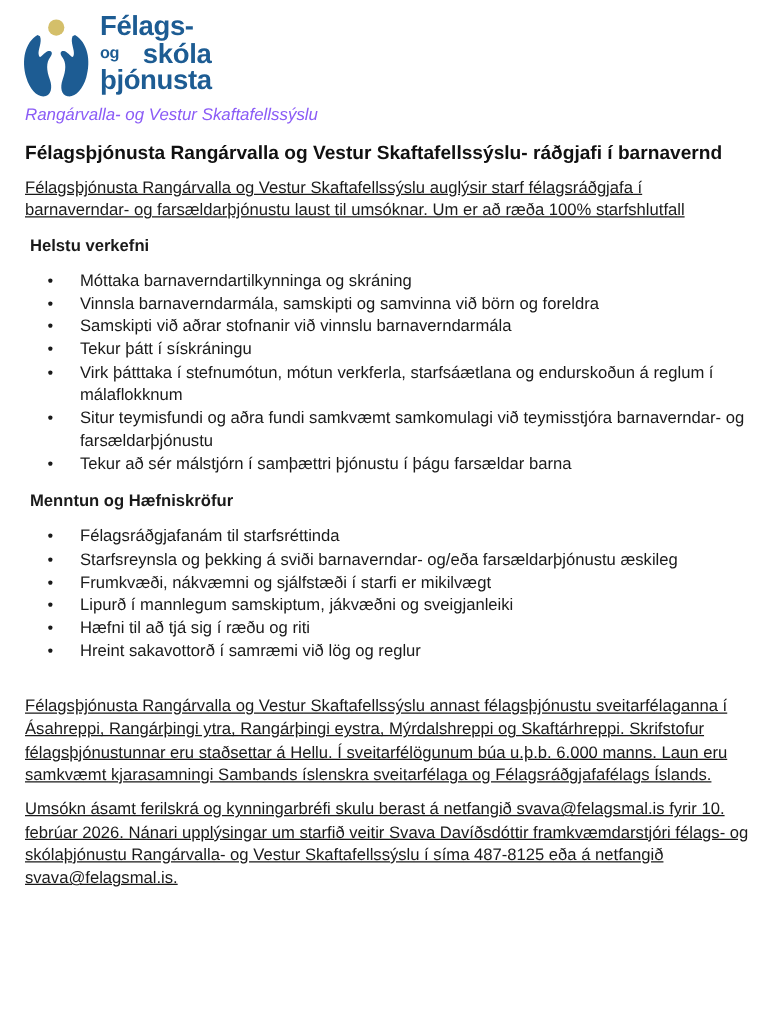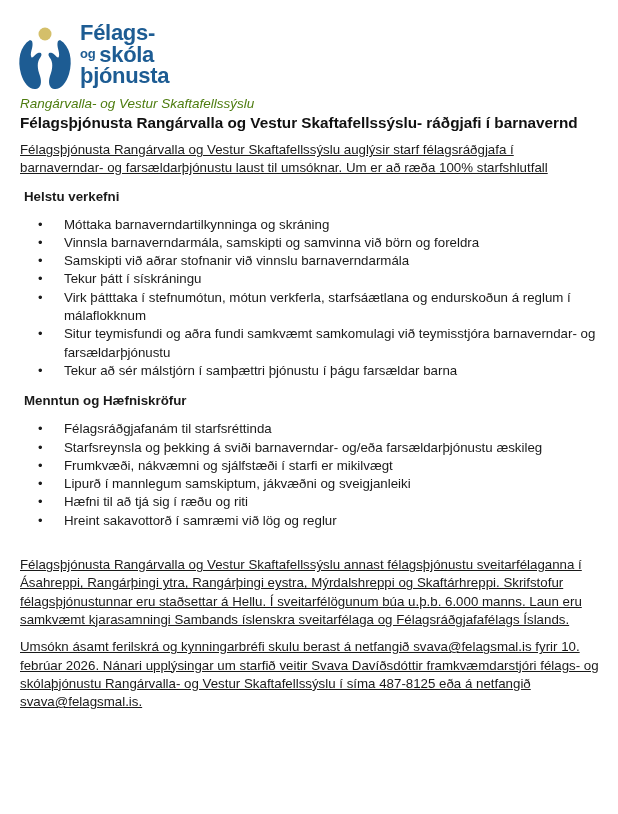--- a/index.html
+++ b/index.html
@@ -1,32 +1,32 @@
 <!DOCTYPE html>
 <html><head>
 <meta charset="utf-8">
 <style>
   html, body { margin: 0; padding: 0; background: #ffffff; }
   body {
     width: 618px; height: 814px; overflow: hidden; position: relative;
     font-family: "Liberation Sans", sans-serif; color: #1a1a1a;
   }
-  .header { position: absolute; left: 0; top: 16px; width: 488px; height: 100px; }
+  .header { position: absolute; left: 0; top: 4px; width: 488px; height: 100px; }
   .logo-mark { position: absolute; left: 16px; top: 10px; width: 58px; height: 66px; }
   .logo-text {
     position: absolute; left: 80px; top: 6px; color: #1d5c93;
     font-weight: bold; line-height: 21px; letter-spacing: -0.3px;
   }
   .logo-text .l1 { font-size: 22px; display: block; }
   .logo-text .l2 { font-size: 22px; display: block; }
-  .logo-text .l2 .small { font-size: 13px; margin-right: 4px; vertical-align: 4px; }
+  .logo-text .l2 .small { font-size: 13px; margin-right: 19px; vertical-align: 4px; }
   .logo-text .l3 { font-size: 22px; display: block; }
   .subtitle {
     position: absolute; left: 20px; top: 80px; font-size: 13.5px;
-    font-style: italic; color: #4d7c0f;
+    font-style: italic; color: #8b5cf6;
   }
   .content { position: absolute; left: 20px; top: 112px; width: 580px; }
   h1 {
     font-size: 15.3px; font-weight: bold; margin: 0 0 7px 0; line-height: 22px; color: #111;
   }
   p {
     font-size: 13.3px; line-height: 18.3px; margin: 0 0 9px 0; text-decoration: underline;
   }
   h2 {
     font-size: 13.3px; font-weight: bold; margin: 10px 0 10px 4px; line-height: 18px;

